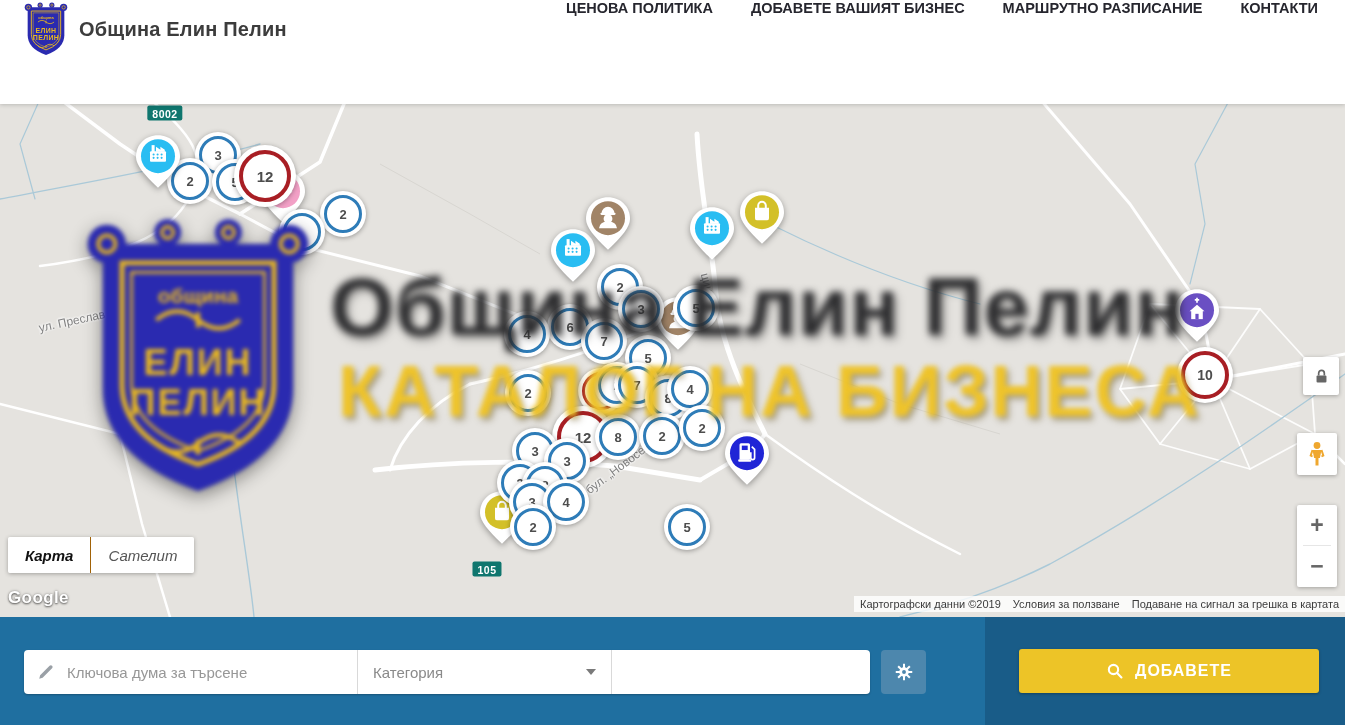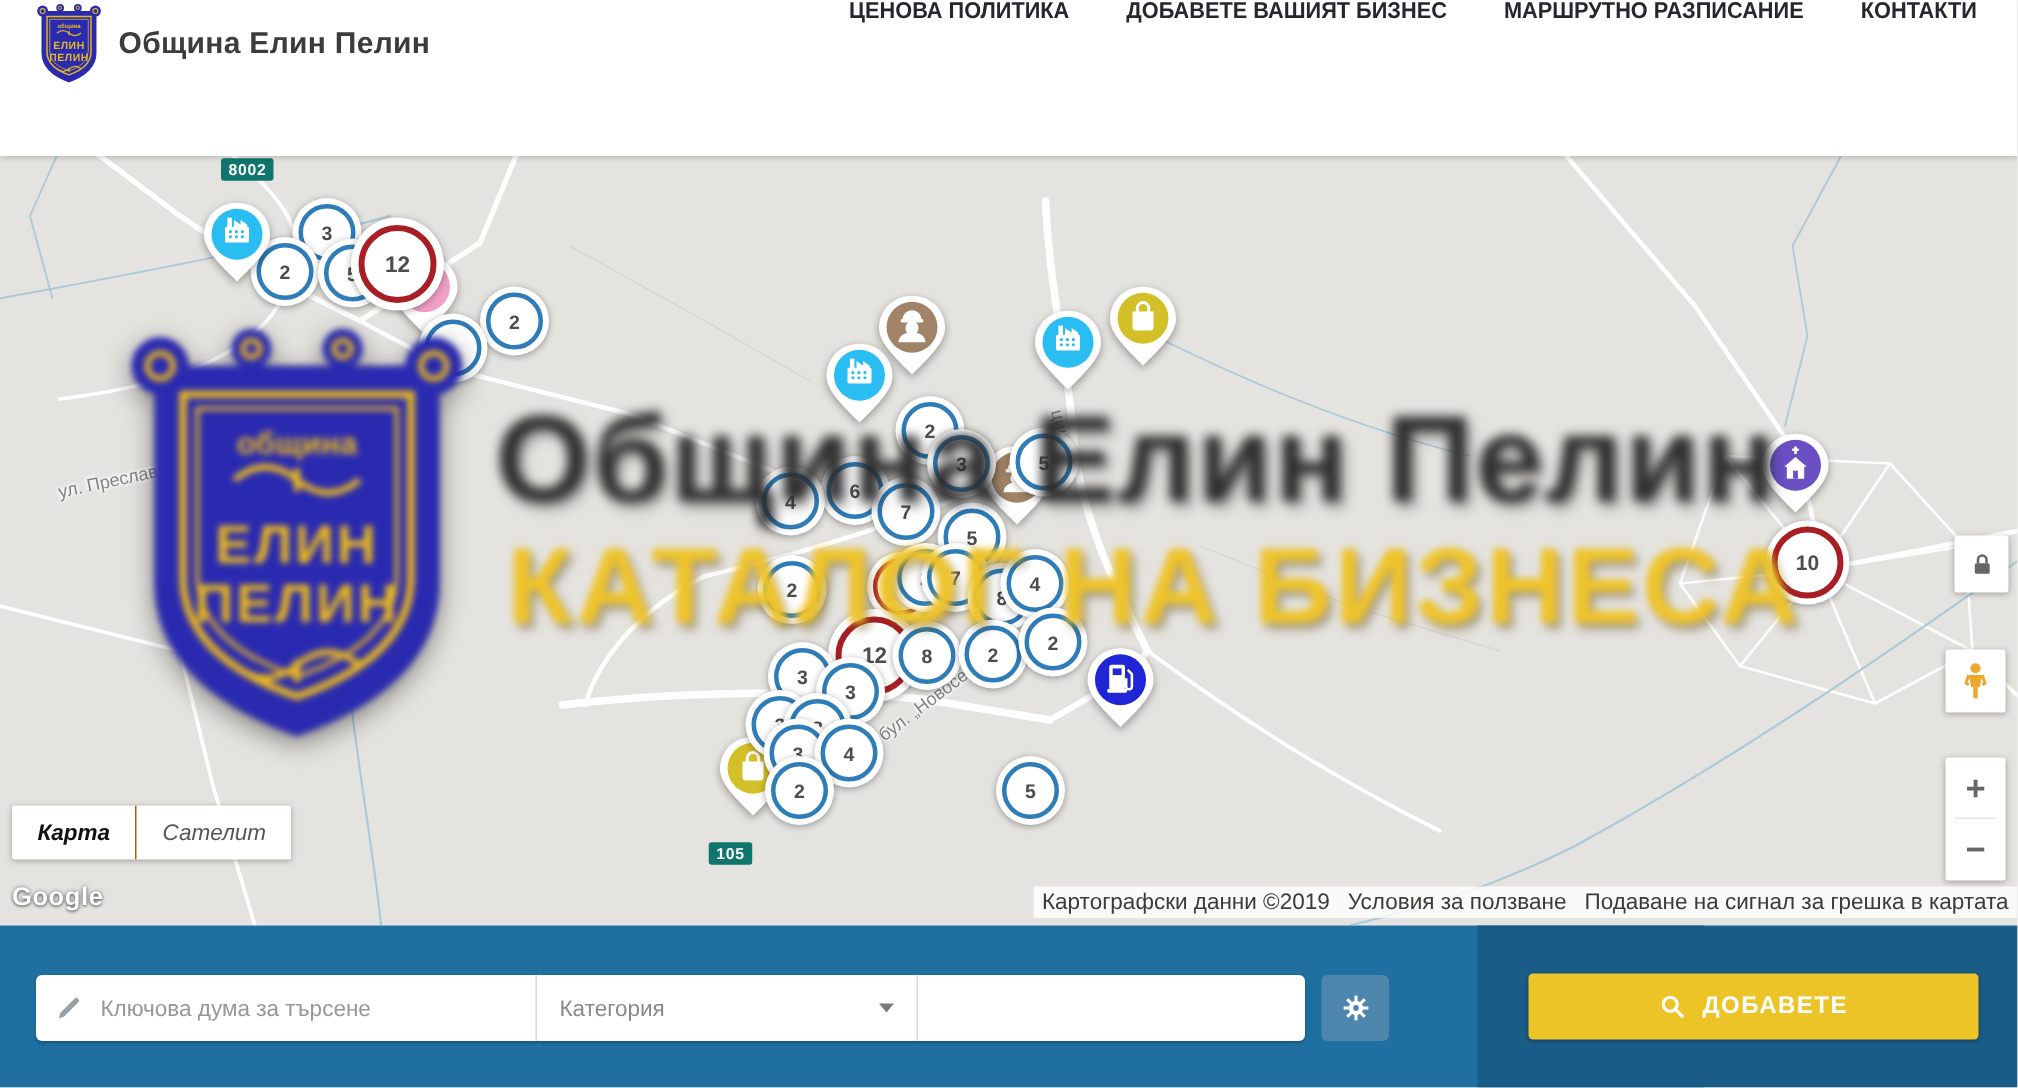--- a/index.html
+++ b/index.html
@@ -61,21 +61,21 @@
   .mt-btn{background:#fff;height:36px;padding:0 17px;display:flex;align-items:center;
           font-size:15px;color:#565656;cursor:pointer;}
   .mt-btn.active{font-weight:bold;color:#111;}
   .mt-btn + .mt-btn{border-left:1px solid #a16207;}
 
   #google-logo{position:absolute;left:8px;bottom:9px;z-index:30;color:#fff;font-size:17px;
        font-weight:bold;letter-spacing:.4px;cursor:pointer;
        text-shadow:0 1px 2px rgba(0,0,0,.55),0 0 3px rgba(0,0,0,.35);}
 
   #attribution{position:absolute;right:0;bottom:5px;z-index:30;display:flex;align-items:center;
-       background:rgba(255,255,255,.8);font-size:15px;color:#3b3b3b;}
+       background:rgba(255,255,255,.8);font-size:11px;color:#3b3b3b;}
   #attribution span{padding:2px 6px;white-space:nowrap;}
 
   .sq-btn{position:absolute;background:#fff;border-radius:2px;z-index:30;cursor:pointer;
           box-shadow:0 1px 4px rgba(0,0,0,.3);display:flex;align-items:center;justify-content:center;}
   #lock-btn{left:1303px;top:253px;width:36px;height:38px;}
   #pegman-btn{left:1297px;top:329px;width:40px;height:42px;}
   #zoomctl{position:absolute;left:1297px;top:401px;width:40px;height:82px;background:#fff;
            border-radius:2px;z-index:30;box-shadow:0 1px 4px rgba(0,0,0,.3);
            display:flex;flex-direction:column;align-items:center;}
   .zoom-btn{width:40px;height:40px;display:flex;align-items:center;justify-content:center;

